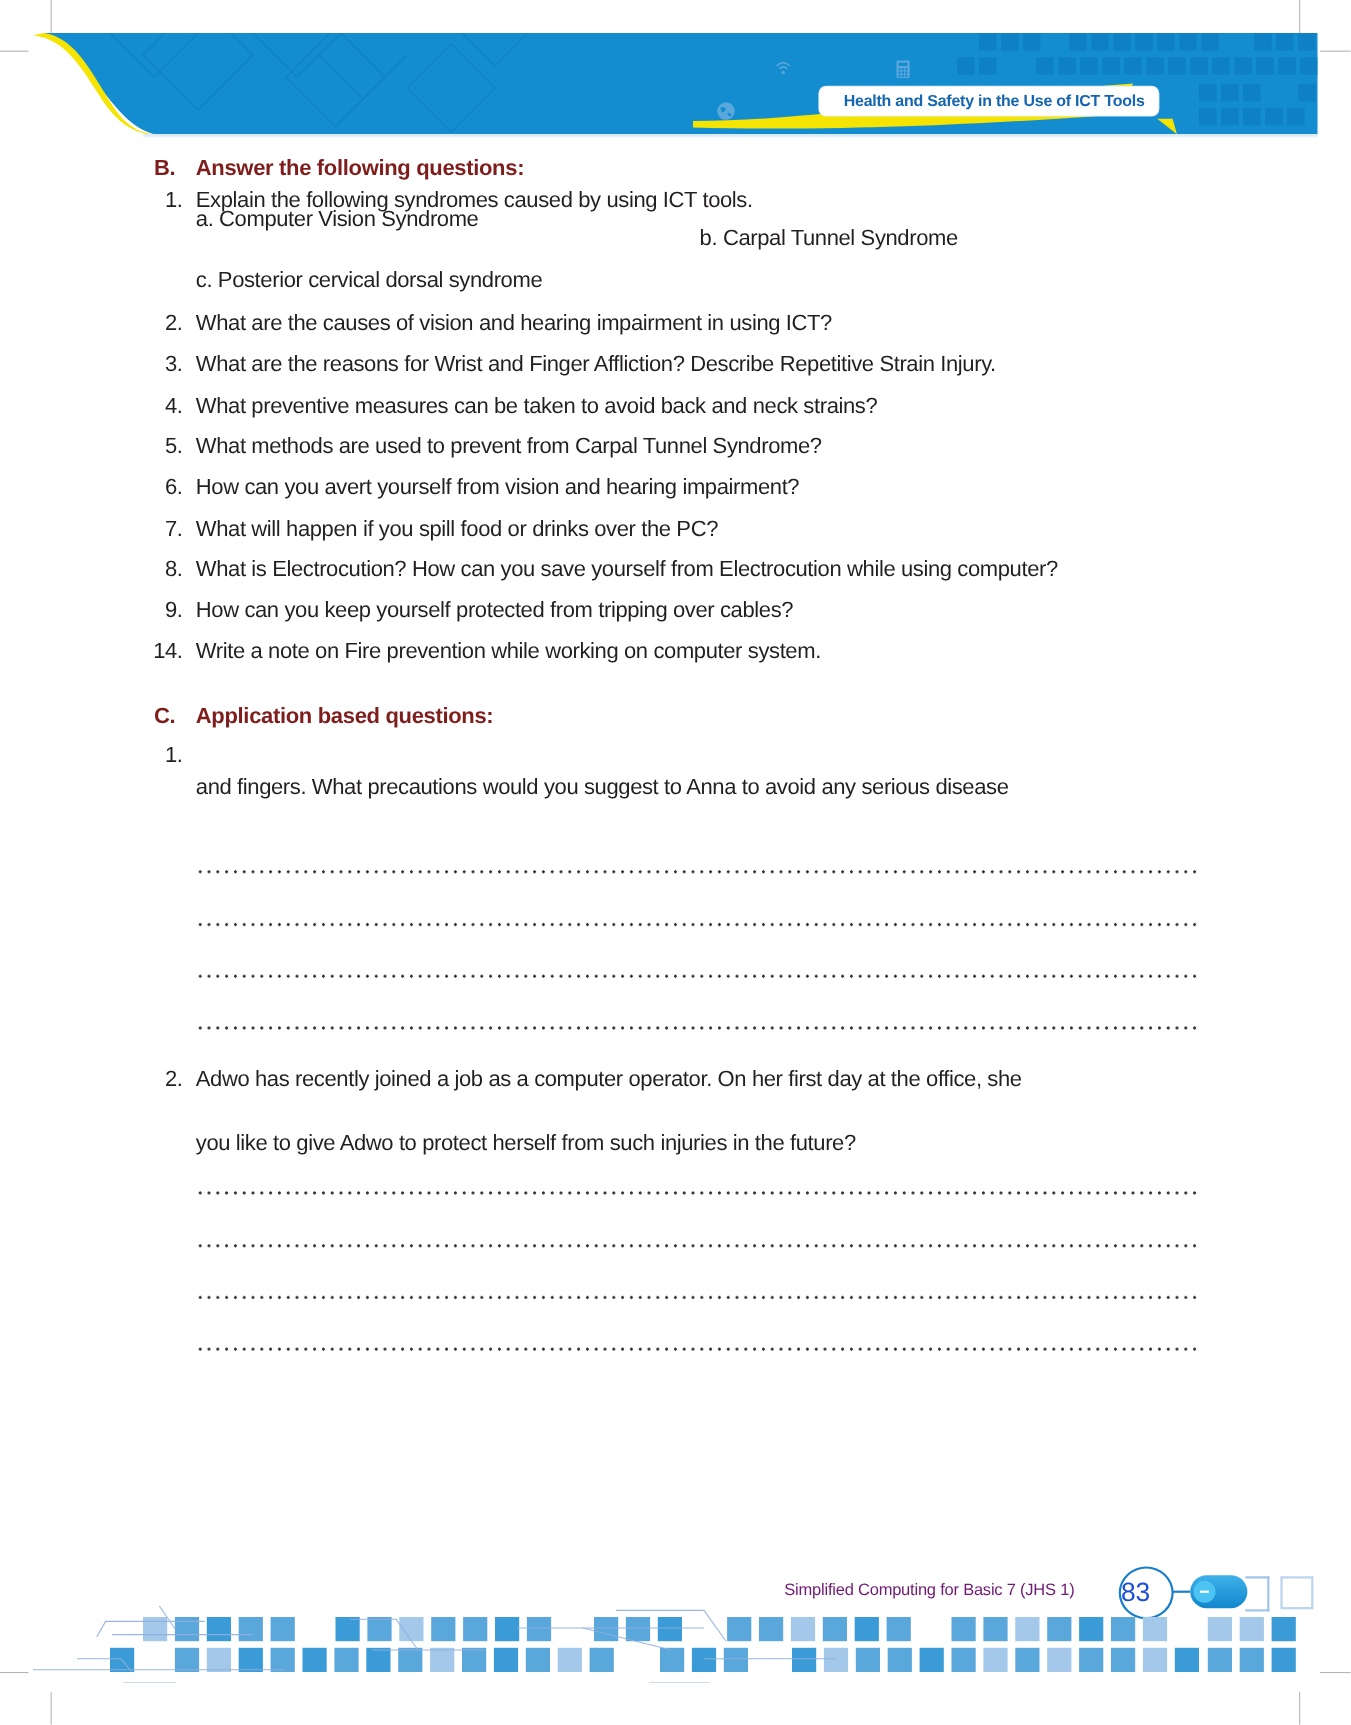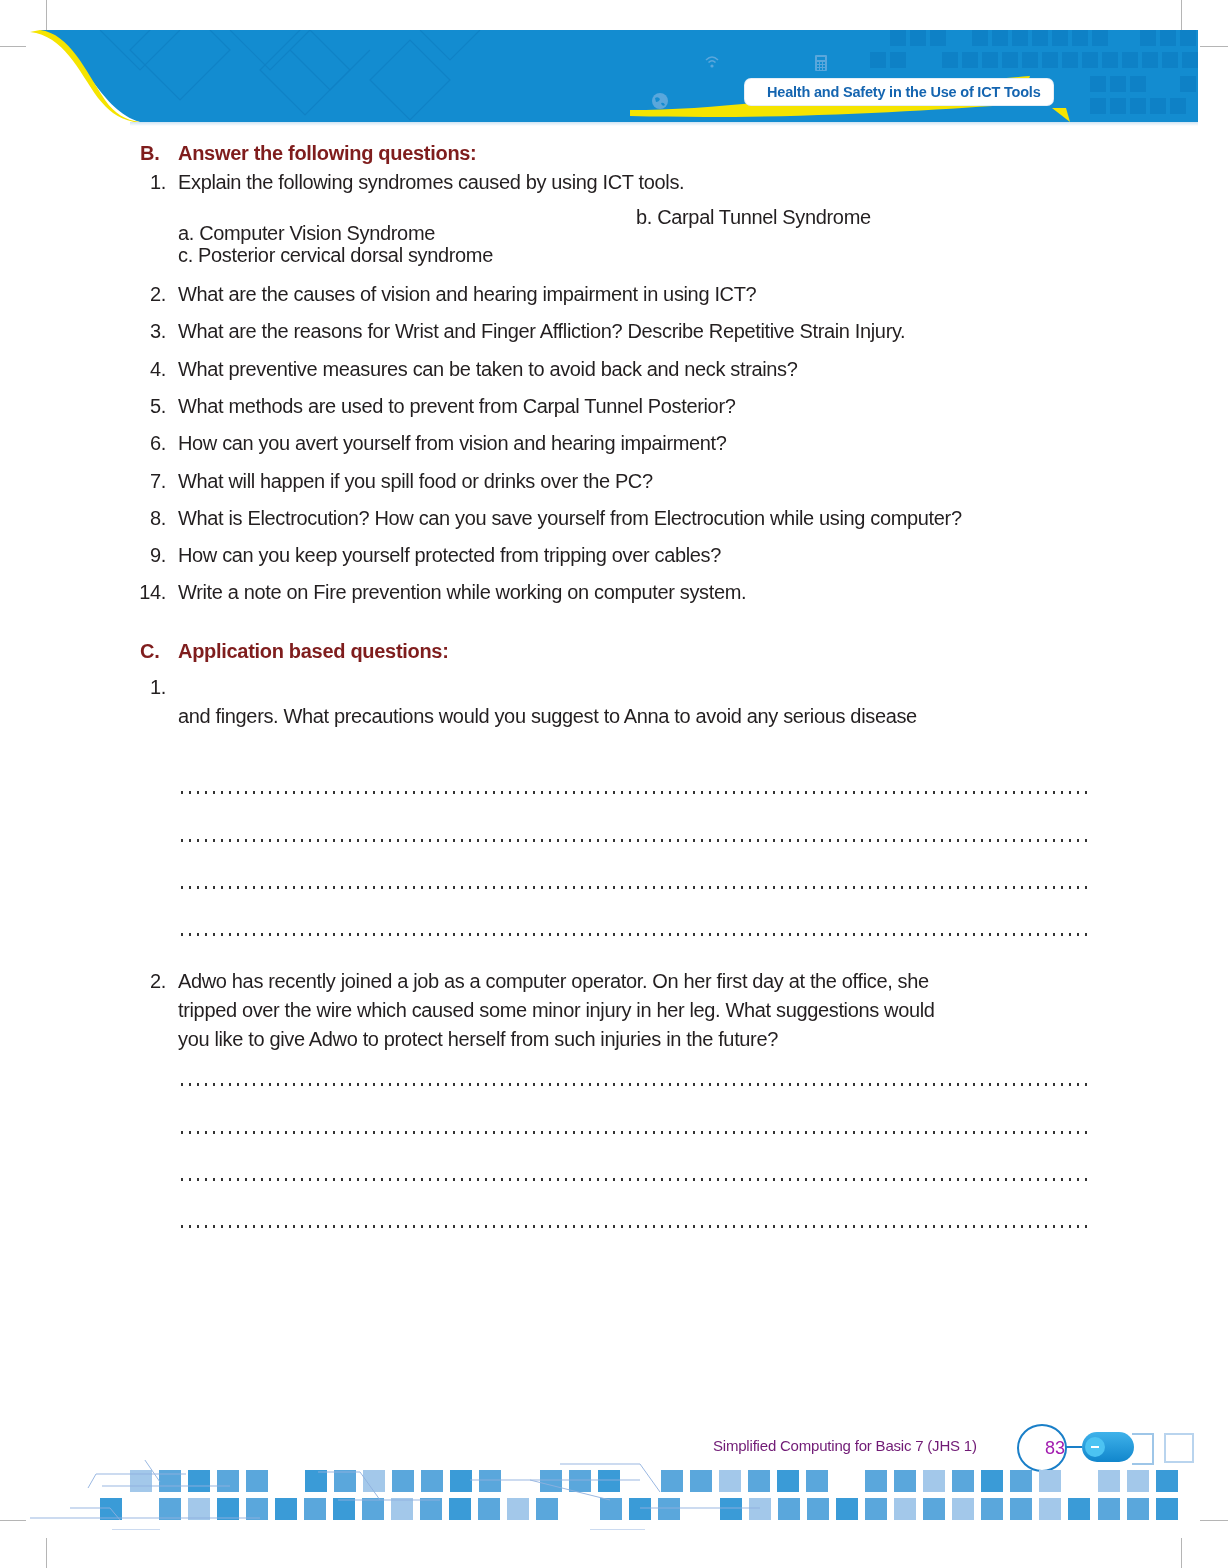--- a/index.html
+++ b/index.html
@@ -20,21 +20,21 @@
   .q { position:absolute; left:110px; width:990px; font-size:20px; line-height:29px; letter-spacing:-0.35px; }
   .q .num { position:absolute; left:0; width:56px; text-align:right; }
   .q .txt { position:absolute; left:68px; width:920px; }
   .sub { position:absolute; font-size:20px; letter-spacing:-0.35px; }
   .dots { position:absolute; left:178px; width:912px; height:3px;
           background-image:radial-gradient(circle, #333333 1.2px, transparent 1.5px);
           background-size:8px 3px; background-repeat:repeat-x; }
 
   
   .footer-text { position:absolute; left:713px; top:1437px; font-size:15px; color:#701a75; letter-spacing:-0.2px; }
-  .page-circle { position:absolute; left:1017px; top:1424px; width:46px; height:44px; border:2.5px solid #1a7fc8; border-radius:50%; background:#ffffff; text-align:right; line-height:44px; font-size:18px; color:#a21caf; }
+  .page-circle { position:absolute; left:1017px; top:1424px; width:46px; height:44px; border:2.5px solid #1a7fc8; border-radius:50%; background:#ffffff; text-align:left; line-height:44px; font-size:24px; color:#1d4ed8; }
   .connector { position:absolute; left:1066px; top:1446px; width:16px; height:2px; background:#1a7fc8; }
   .toggle { position:absolute; left:1082px; top:1432px; width:52px; height:30px; border-radius:15px; background:linear-gradient(#3fb2ea,#1186cc); }
   .toggle-knob { position:absolute; left:3px; top:5px; width:20px; height:20px; border-radius:50%; background:#4cc3f2; }
   .toggle-knob::after { content:""; position:absolute; left:6px; top:9px; width:8px; height:2px; background:#ffffff; }
   .bracket { position:absolute; left:1132px; top:1433px; width:20px; height:28px; border:2px solid #9ec6e8; border-left:none; }
   .box-outline { position:absolute; left:1164px; top:1433px; width:26px; height:26px; border:2px solid #b9d4ee; }
   .tiles { position:absolute; left:0; top:1460px; width:1228px; height:70px; }
 </style>
 </head>
 <body>
@@ -145,39 +145,39 @@
 </div>
 
 <div class="section-head" style="top:142px;">
   <span class="letter">B.</span><span>Answer the following questions:</span>
 </div>
 
 <div class="q" style="top:168px;">
   <span class="num">1.</span>
   <span class="txt">Explain the following syndromes caused by using ICT tools.</span>
 </div>
-<span class="sub" style="left:178px;top:222px;">a. Computer Vision Syndrome</span>
+<span class="sub" style="left:178px;top:188px;">a. Computer Vision Syndrome</span>
 <span class="sub" style="left:636px;top:206px;">b. Carpal Tunnel Syndrome</span>
 <span class="sub" style="left:178px;top:244px;text-align:right;">c. Posterior cervical dorsal syndrome</span>
 
 <div class="q" style="top:280px;">
   <span class="num">2.</span>
   <span class="txt">What are the causes of vision and hearing impairment in using ICT?</span>
 </div>
 <div class="q" style="top:317px;">
   <span class="num">3.</span>
   <span class="txt">What are the reasons for Wrist and Finger Affliction? Describe Repetitive Strain Injury.</span>
 </div>
 <div class="q" style="top:355px;">
   <span class="num">4.</span>
   <span class="txt">What preventive measures can be taken to avoid back and neck strains?</span>
 </div>
 <div class="q" style="top:392px;">
   <span class="num">5.</span>
-  <span class="txt">What methods are used to prevent from Carpal Tunnel Posterior?</span>
+  <span class="txt">What methods are used to prevent from Carpal Tunnel Syndrome?</span>
 </div>
 <div class="q" style="top:429px;">
   <span class="num">6.</span>
   <span class="txt">How can you avert yourself from vision and hearing impairment?</span>
 </div>
 <div class="q" style="top:467px;">
   <span class="num">7.</span>
   <span class="txt">What will happen if you spill food or drinks over the PC?</span>
 </div>
 <div class="q" style="top:504px;">
@@ -206,21 +206,21 @@
 </div>
 <div class="dots" style="top:791px;"></div>
 <div class="dots" style="top:839px;"></div>
 <div class="dots" style="top:886px;"></div>
 <div class="dots" style="top:933px;"></div>
 
 <div class="q" style="top:967px;">
   <span class="num">2.</span>
   <span class="txt">
     <span>Adwo has recently joined a job as a computer operator. On her first day at the office, she</span><br>
-    <span>tripped over the wire which caused some minor injury in her leg. What suggestions would</span><br>
+    <br>
     <span>you like to give Adwo to protect herself from such injuries in the future?</span>
   </span>
 </div>
 <div class="dots" style="top:1083px;"></div>
 <div class="dots" style="top:1131px;"></div>
 <div class="dots" style="top:1178px;"></div>
 <div class="dots" style="top:1225px;"></div>
 
 <span class="footer-text">Simplified Computing for Basic 7 (JHS 1)</span>
 <div class="page-circle">83</div>

